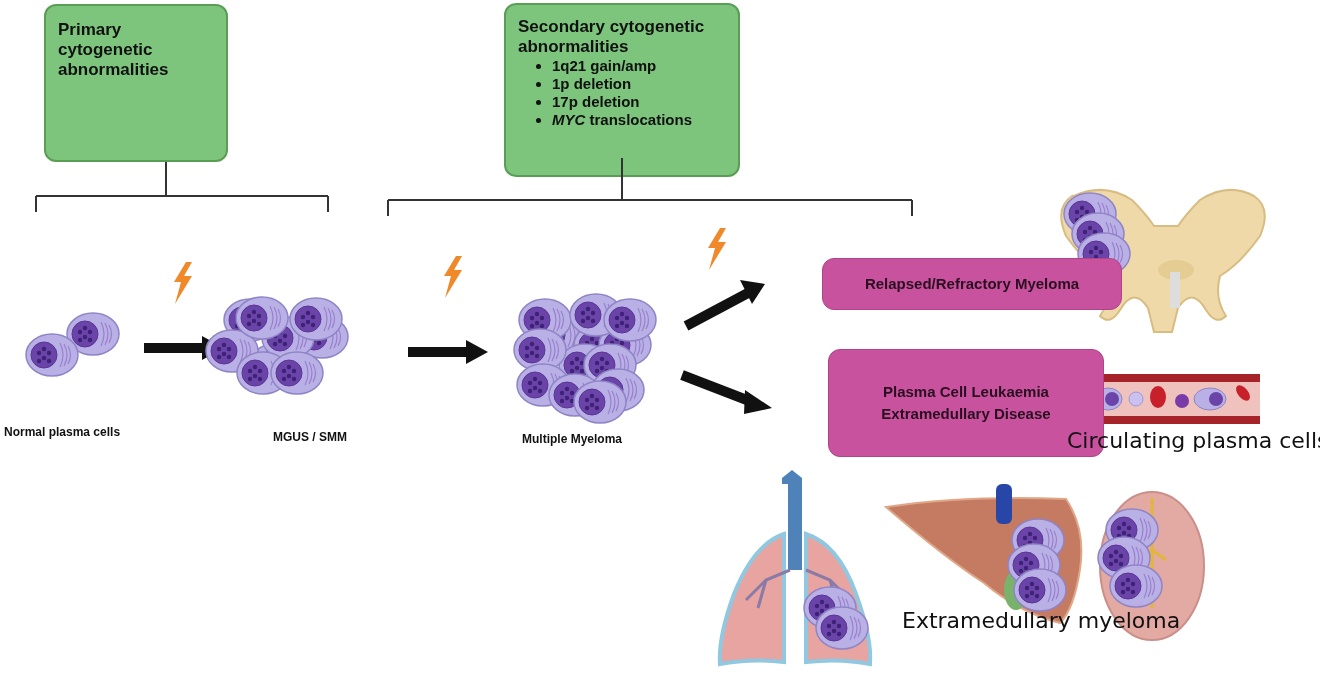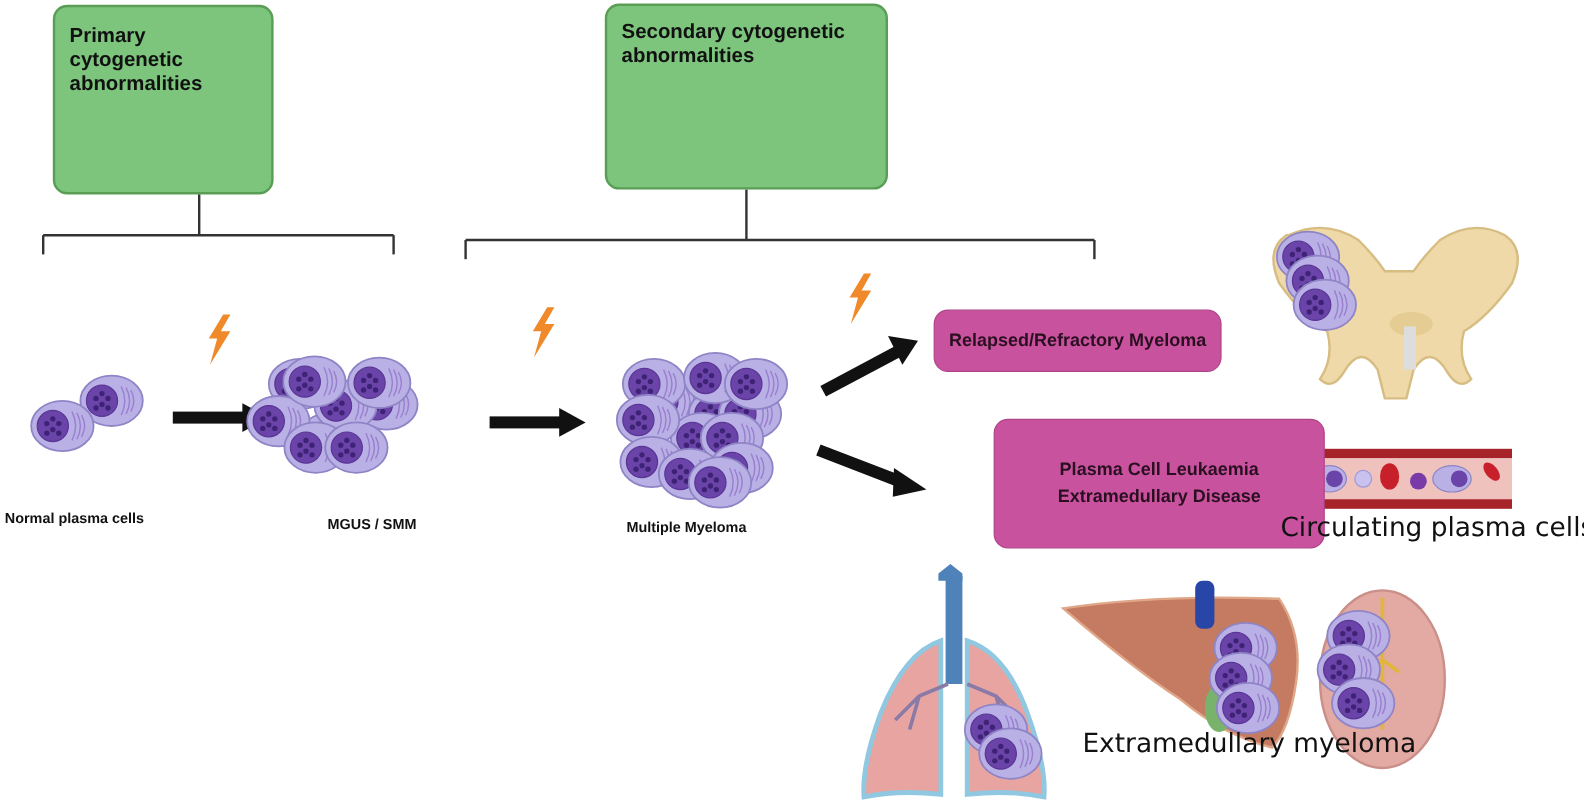--- a/index.html
+++ b/index.html
@@ -17,25 +17,31 @@
 </head>
 <body>
 
 <div class="greenbox" style="left:44px;top:4px;width:184px;height:158px;">
   <div class="title">
     <span>Primary cytogenetic</span><br>
     <span>abnormalities</span>
   </div>
 </div>
 
-<div class="greenbox" style="left:504px;top:3px;width:236px;height:155px;padding-top:12px;">
+<div class="greenbox" style="left:504px;top:3px;width:236px;height:174px;padding-top:12px;">
   <div class="title">
     <span>Secondary cytogenetic</span><br>
     <span>abnormalities</span>
   </div>
+  <ul>
+    <li><span>1q21 gain/amp</span></li>
+    <li><span>1p deletion</span></li>
+    <li><span>17p deletion</span></li>
+    <li><em>MYC</em><span> translocations</span></li>
+  </ul>
 </div>
 
 <svg width="1320" height="675" viewBox="0 0 1320 675">
   <defs>
     <g id="pcell">
       <ellipse cx="0" cy="0" rx="26" ry="21" fill="#b9b1e6" stroke="#8f84c6" stroke-width="1.5"></ellipse>
       <circle cx="-8" cy="0" r="13" fill="#6a44a8" stroke="#5a3595" stroke-width="1"></circle>
       <circle cx="-8" cy="-6" r="2.2" fill="#3e2275"></circle>
         <circle cx="-3" cy="-2" r="2.2" fill="#3e2275"></circle>
       <circle cx="-13" cy="-2" r="2.2" fill="#3e2275"></circle>
@@ -166,21 +172,21 @@
     <use href="#pcell" x="1132" y="530"></use>
     <use href="#pcell" x="1124" y="558"></use>
     <use href="#pcell" x="1136" y="586"></use>
   </g>
 </svg>
 
 <div class="stage-label" style="left:4px;top:425px;">Normal plasma cells</div>
 <div class="stage-label" style="left:273px;top:430px;">MGUS / SMM</div>
 <div class="stage-label" style="left:522px;top:432px;">Multiple Myeloma</div>
 
-<div class="pinkbox" style="left:778px;top:258px;width:240px;height:52px;">
+<div class="pinkbox" style="left:822px;top:258px;width:300px;height:52px;">
   <span>Relapsed/Refractory Myeloma</span>
 </div>
 <div class="pinkbox" style="left:828px;top:349px;width:276px;height:108px;">
   <div>
     <span>Plasma Cell Leukaemia</span><br>
     <span>Extramedullary Disease</span>
   </div>
 </div>
 
 <div class="big-label" style="left:1067px;top:428px;">Circulating plasma cells</div>

